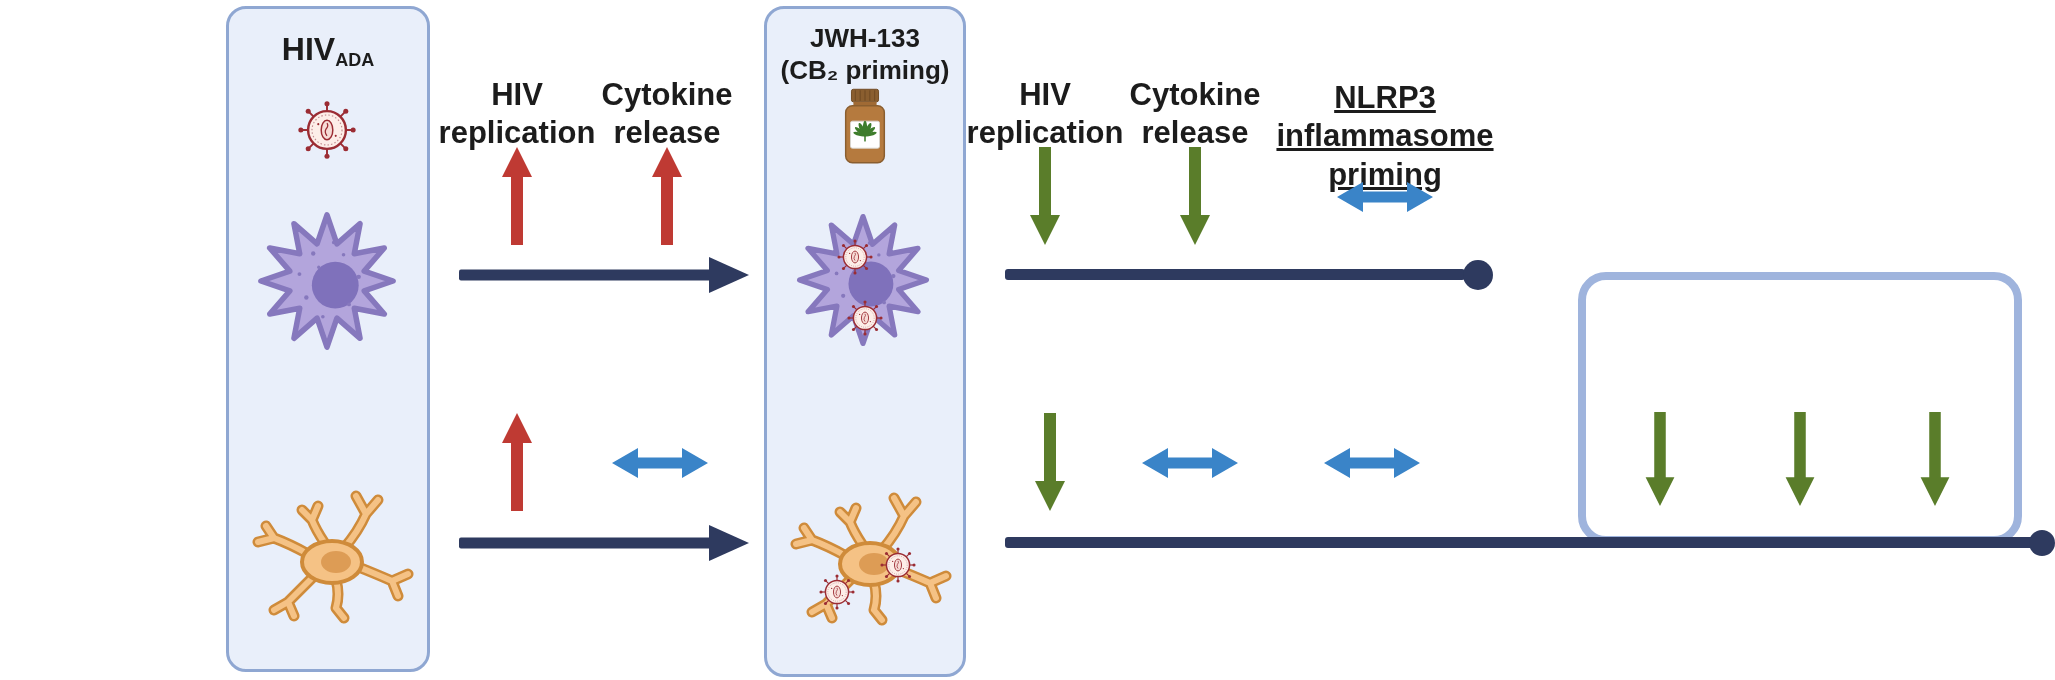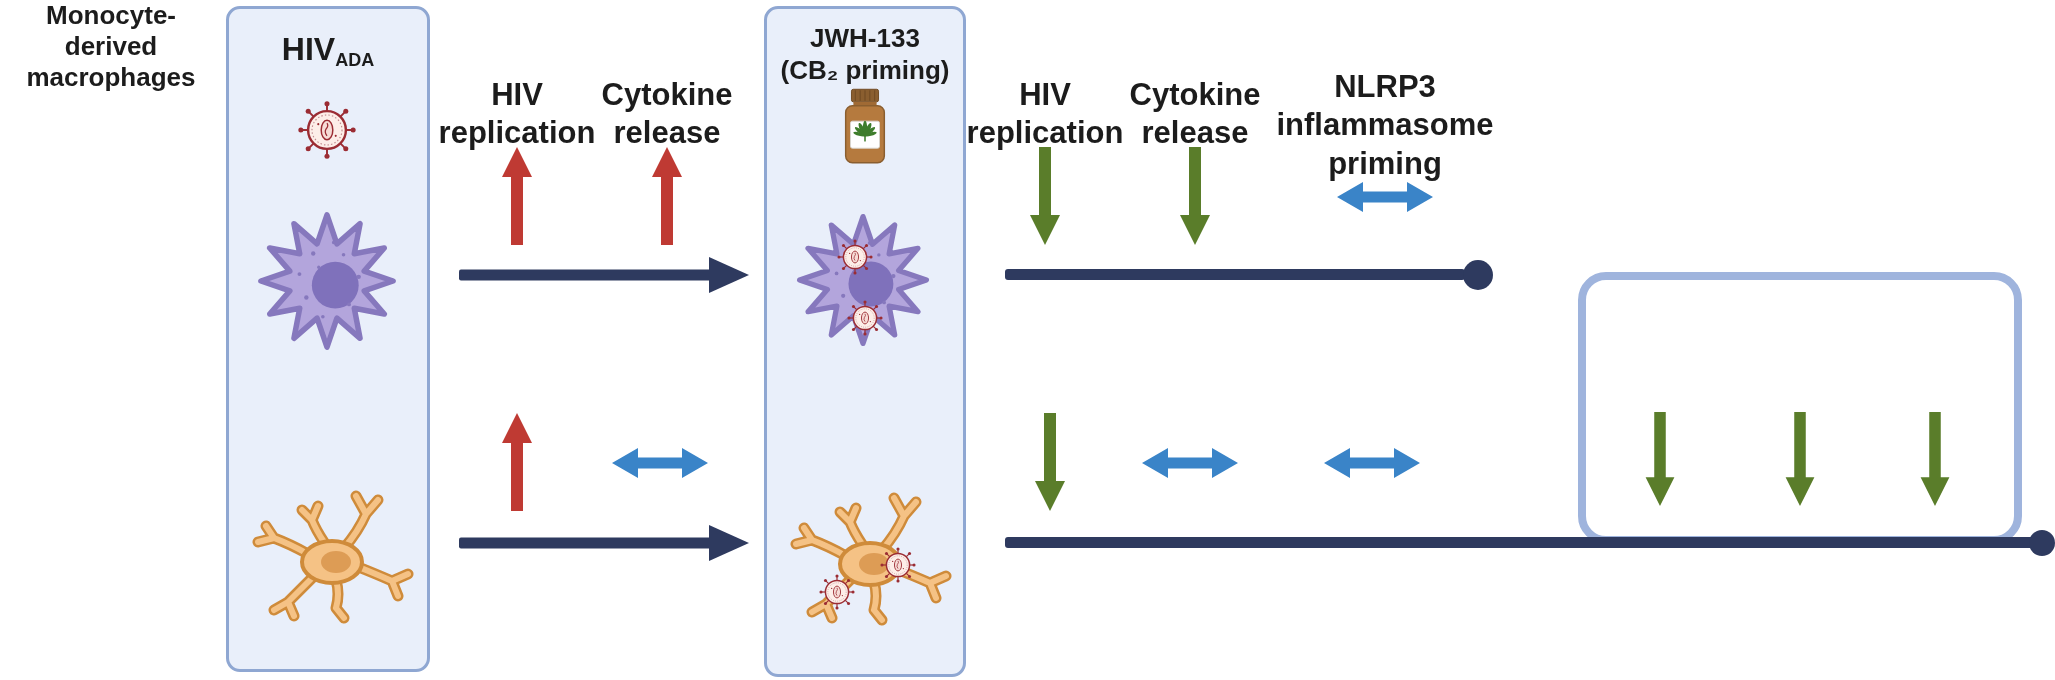--- a/index.html
+++ b/index.html
@@ -3,21 +3,21 @@
 <meta charset="utf-8">
 <style>
   html,body{margin:0;padding:0;background:#fff;}
   #canvas{position:relative;width:2055px;height:680px;background:#fff;overflow:hidden;
           font-family:"Liberation Sans",sans-serif;color:var(--text,#1c1c1c);}
   .abs{position:absolute;}
   .lbl{font-weight:700;text-align:center;line-height:1.22;color:var(--text,#1c1c1c);}
   .row-label{font-size:26px;line-height:1.2;}
   .ann{font-size:31px;line-height:1.24;}
   .panel{background:var(--panel-fill,#e9effa);border:3px solid var(--panel-border,#8fa7d2);
-         border-radius:14px;box-sizing:border-box;z-index:1;}
+         border-radius:20px;box-sizing:border-box;z-index:1;}
   .panel-title{font-weight:700;text-align:center;width:100%;}
   .hiv-main{font-size:32px;font-weight:700;}
   .hiv-sub{font-size:18px;font-weight:700;vertical-align:-6px;}
   .jwh-line{font-size:26px;font-weight:700;text-align:center;line-height:1.22;}
   .act-panel{background:#ffffff;border:8px solid var(--activation-border,#9fb4dd);
              border-radius:28px;box-sizing:border-box;z-index:2;}
   .act-title{font-size:26px;}
   .tl-line{background:var(--timeline,#2e3a5f);border-radius:3px;z-index:3;}
   .tl-dot{background:var(--timeline,#2e3a5f);border-radius:50%;z-index:4;}
   svg{display:block;}
@@ -113,21 +113,20 @@
             <ellipse cx="0" cy="-7.5" rx="2.3" ry="8"></ellipse>
             <ellipse transform="rotate(25)" cx="0" cy="-7" rx="2.2" ry="7.5"></ellipse>
             <ellipse transform="rotate(50)" cx="0" cy="-6.5" rx="2" ry="7"></ellipse>
             <ellipse transform="rotate(75)" cx="0" cy="-6" rx="1.8" ry="6.5"></ellipse>
           </g>
         </g>
       </g>
     </defs>
   </svg>
 
-  <div class="abs lbl row-label" style="left:0;top:244;width:222px;">Monocyte-derived macrophages</div>
 
   <div class="abs panel" style="left:226px;top:6px;width:204px;height:666px;">
     <div class="panel-title abs" style="top:22px;left:0;">
       <span class="hiv-main">HIV</span><span class="hiv-sub">ADA</span>
     </div>
   </div>
   <svg class="abs z2" style="left:296px;top:99px;" width="62" height="62" viewBox="0 0 64 64">
       <use href="#virion"></use>
     </svg>
   <svg class="abs z2" style="left:254px;top:208px;" width="146" height="146" viewBox="-3 -3 106 106">
@@ -180,21 +179,21 @@
     </svg>
   <svg class="abs z2" style="left:818px;top:573px;" width="38" height="38" viewBox="0 0 64 64">
       <use href="#virion"></use>
     </svg>
   <svg class="abs z2" style="left:879px;top:546px;" width="38" height="38" viewBox="0 0 64 64">
       <use href="#virion"></use>
     </svg>
 
   <div class="abs lbl ann" style="left:960px;top:76px;width:170px;">HIV replication</div>
   <div class="abs lbl ann" style="left:1110px;top:76px;width:170px;">Cytokine release</div>
-  <div class="abs lbl ann" style="left:1275px;top:68px;width:220px;">NLRP3 inflammasome priming</div>
+  <div class="abs lbl ann" style="left:1275px;top:79px;width:220px;text-decoration:underline;">NLRP3 inflammasome priming</div>
   <svg class="abs" style="left:1030px;top:147px;" width="30" height="98" viewBox="0 0 30 98" fill="var(--decrease)">
       <use href="#downarrow"></use>
     </svg>
   <svg class="abs" style="left:1180px;top:147px;" width="30" height="98" viewBox="0 0 30 98" fill="var(--decrease)">
       <use href="#downarrow"></use>
     </svg>
   <svg class="abs" style="left:1337px;top:182px;" width="96" height="30" viewBox="0 0 96 30" fill="var(--no-change)">
       <use href="#dblarrow"></use>
     </svg>
   <div class="abs tl-line" style="left:1005px;top:269px;width:460px;height:11px;"></div>

